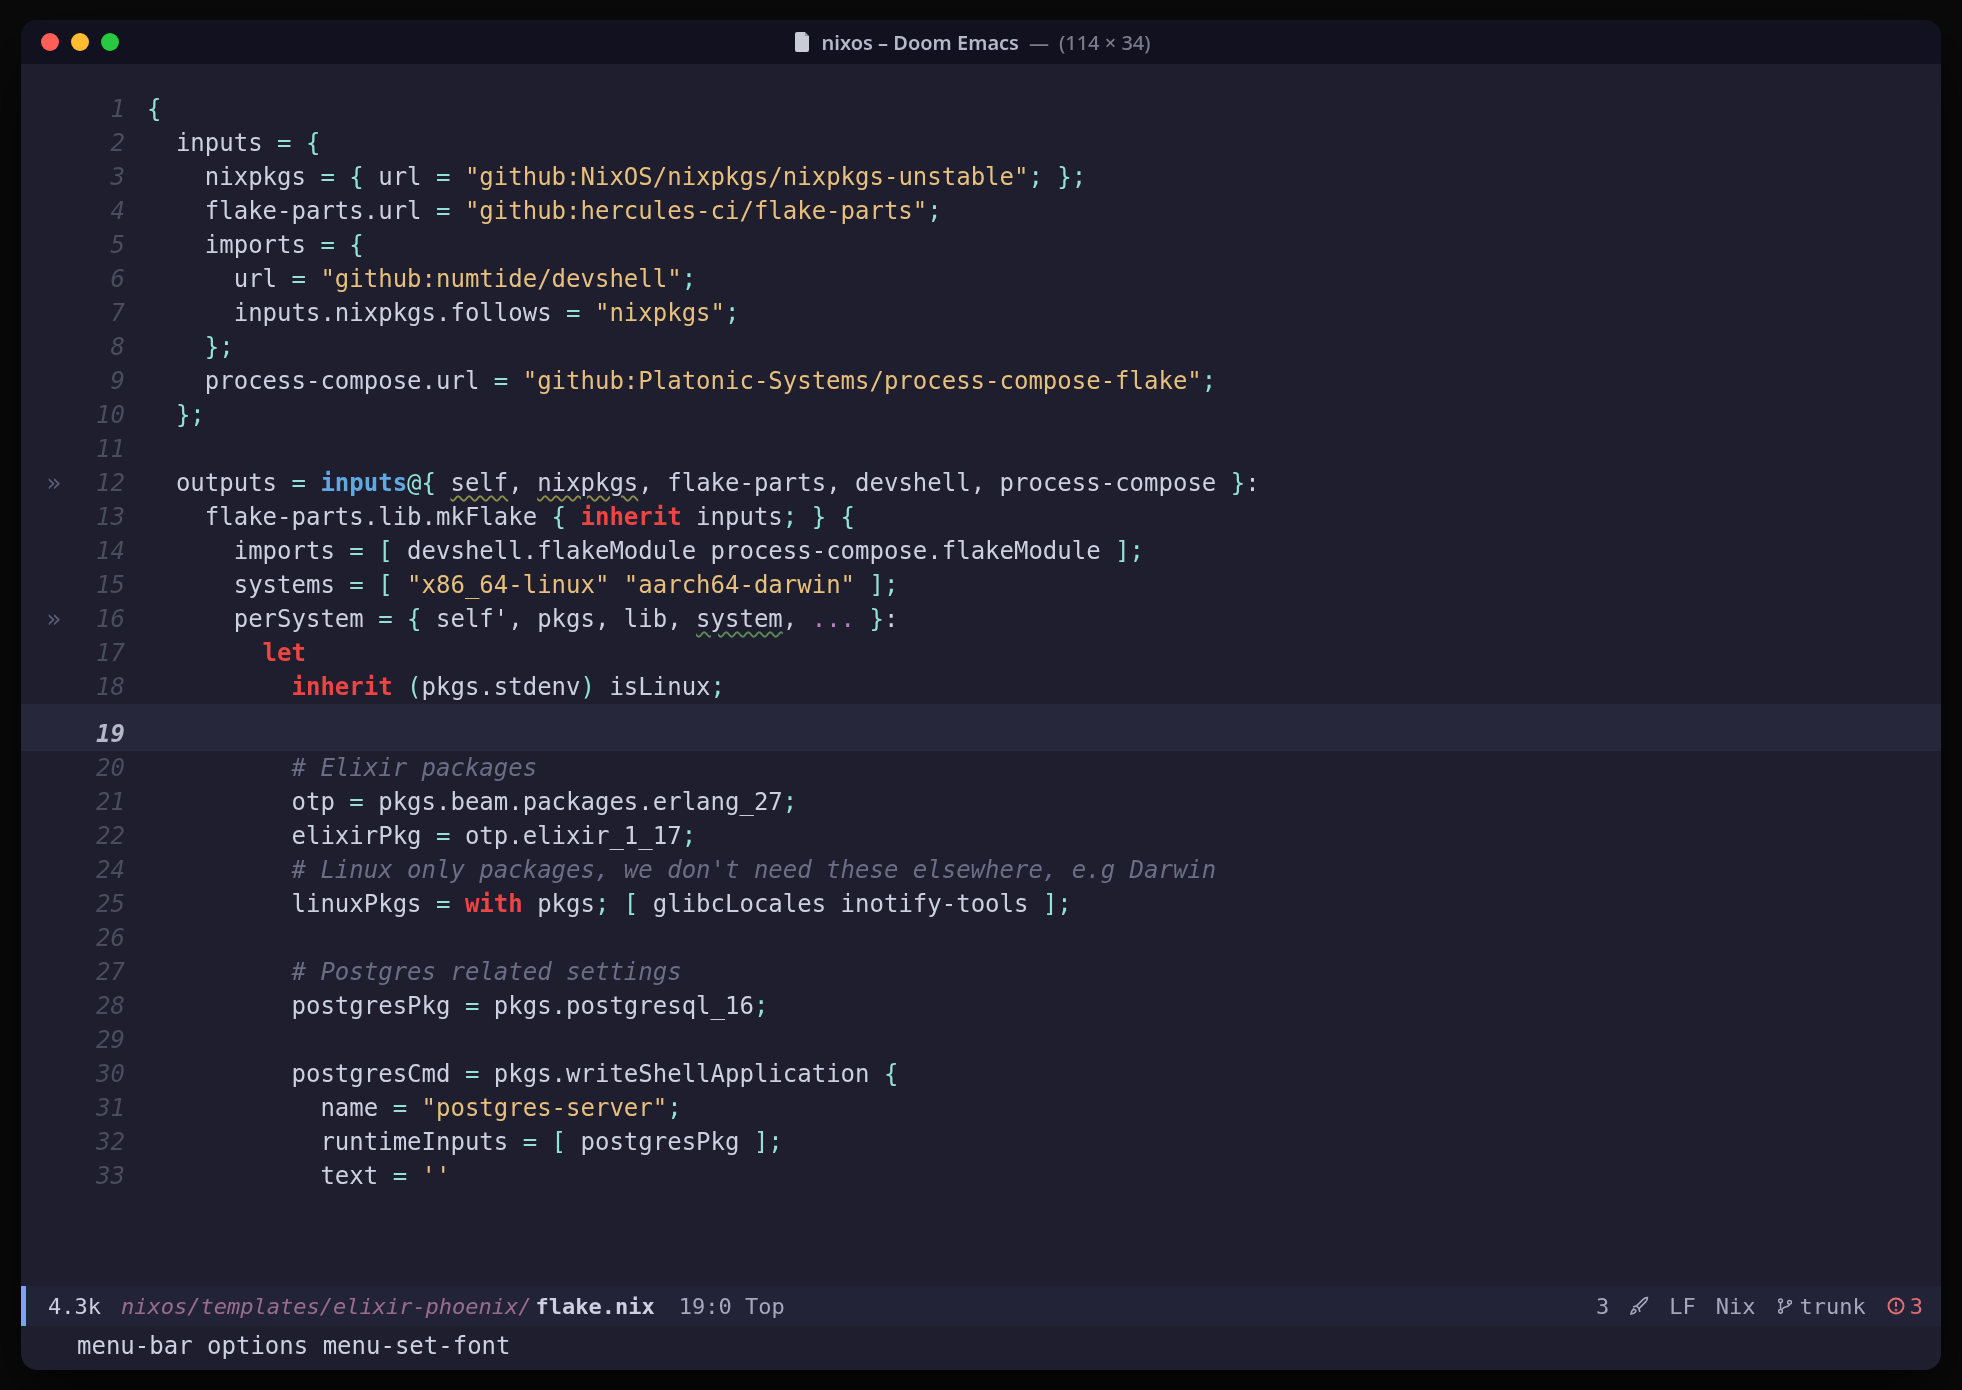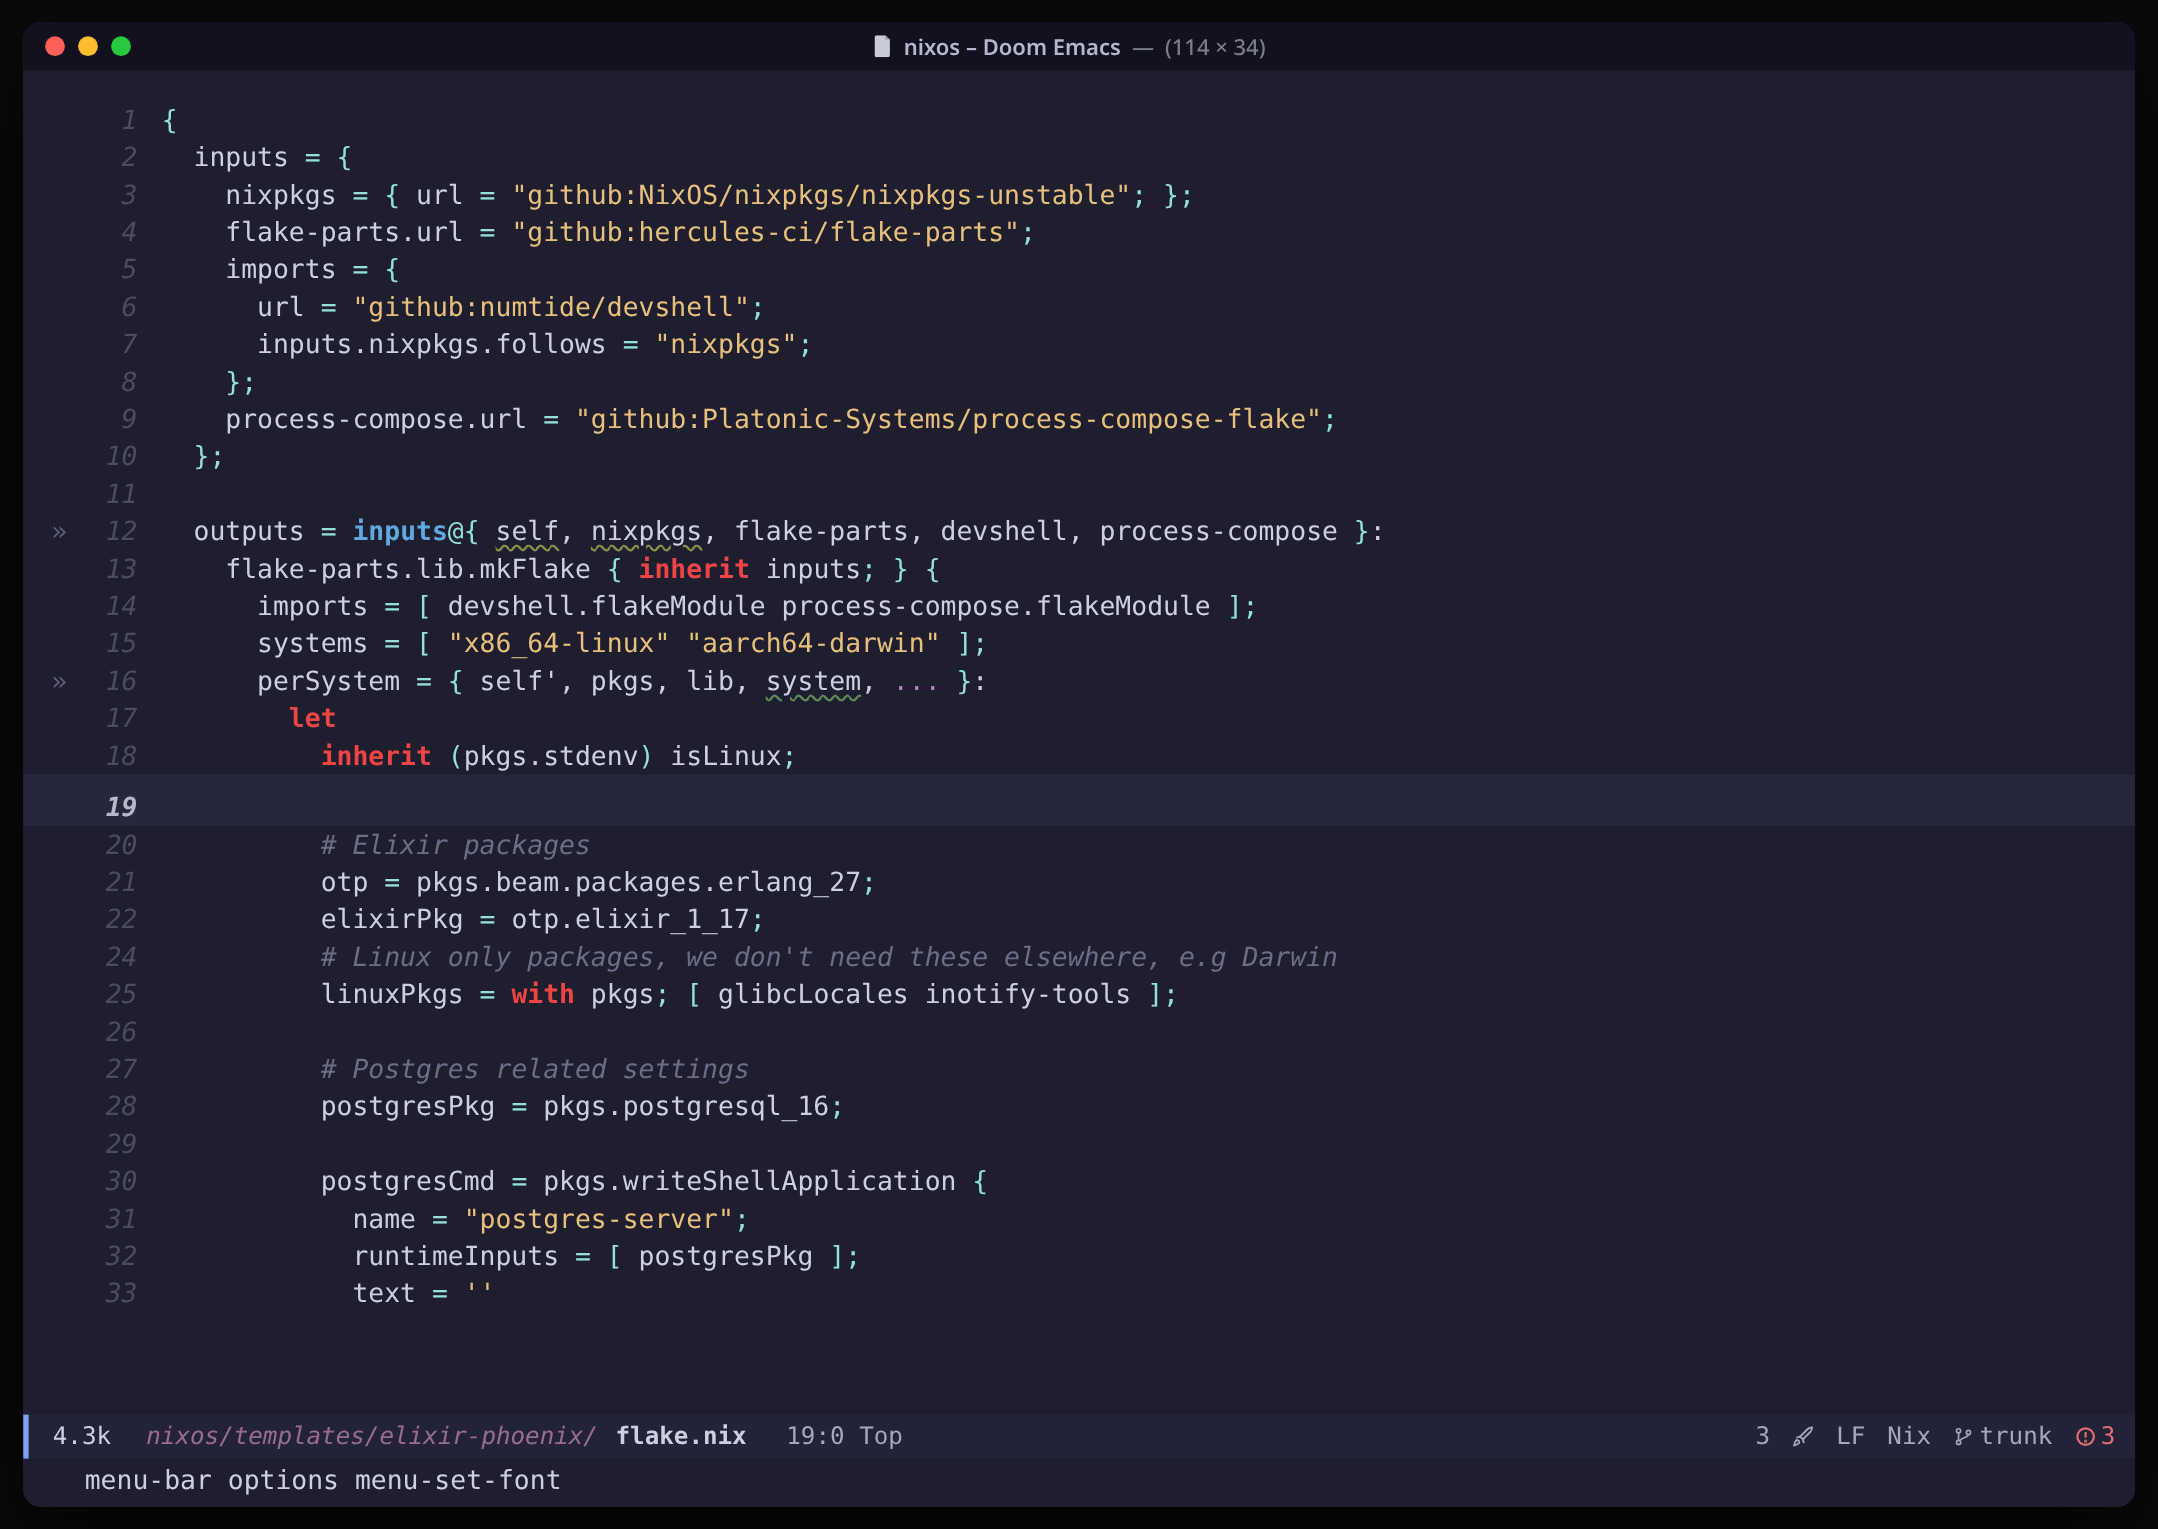--- a/index.html
+++ b/index.html
@@ -107,21 +107,21 @@
     height: 40px;
     background: #232338;
     display: flex;
     align-items: center;
     font-size: 22px;
     color: #a5a8bd;
     border-left: 5px solid #7aa2f7;
     padding-right: 18px;
     flex-shrink: 0;
   }
-  .ml-left { display: flex; align-items: flex-end; gap: 16px; }
+  .ml-left { display: flex; align-items: flex-end; gap: 4px; }
   .ml-size { color: #cdd0e0; padding: 0 16px 0 22px; }
   .ml-path-dim { color: #f9a8d4; opacity: 0.55; font-style: italic; }
   .ml-path-bright { color: #cdd0e0; font-weight: 600; }
   .ml-pos { color: #a5a8bd; padding-left: 20px; }
   .ml-spacer { flex: 1; }
   .ml-right { display: flex; align-items: center; gap: 20px; }
   .ml-item { color: #a5a8bd; }
   .ml-item.branch { display: flex; align-items: center; gap: 6px; }
   .ml-err { color: #e06c75; display: flex; align-items: center; gap: 4px; }
   .ml-icon { display: inline-flex; }

